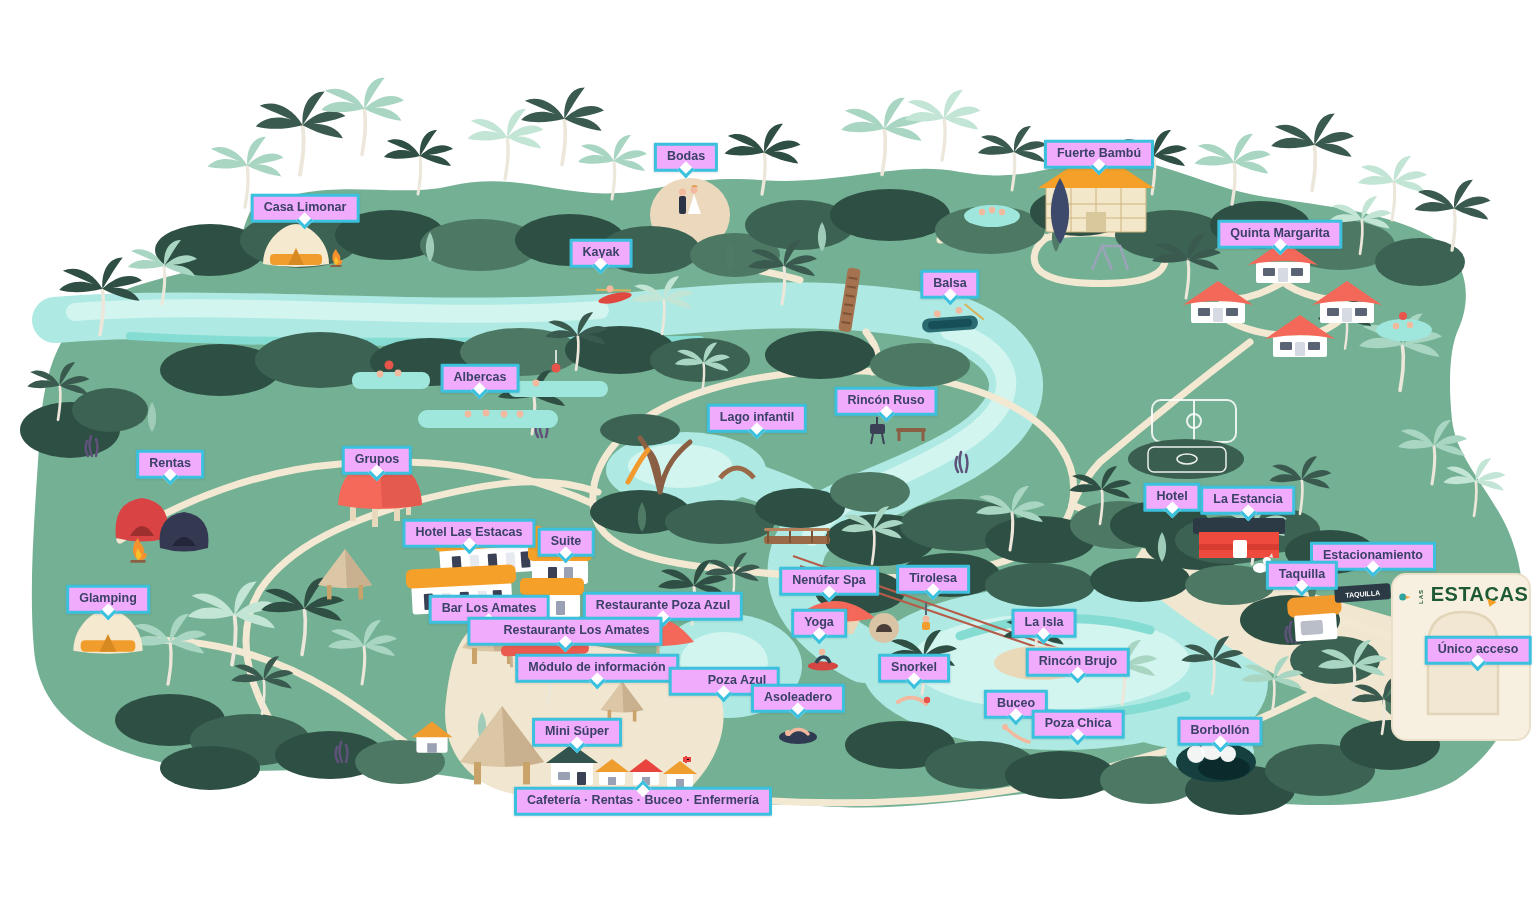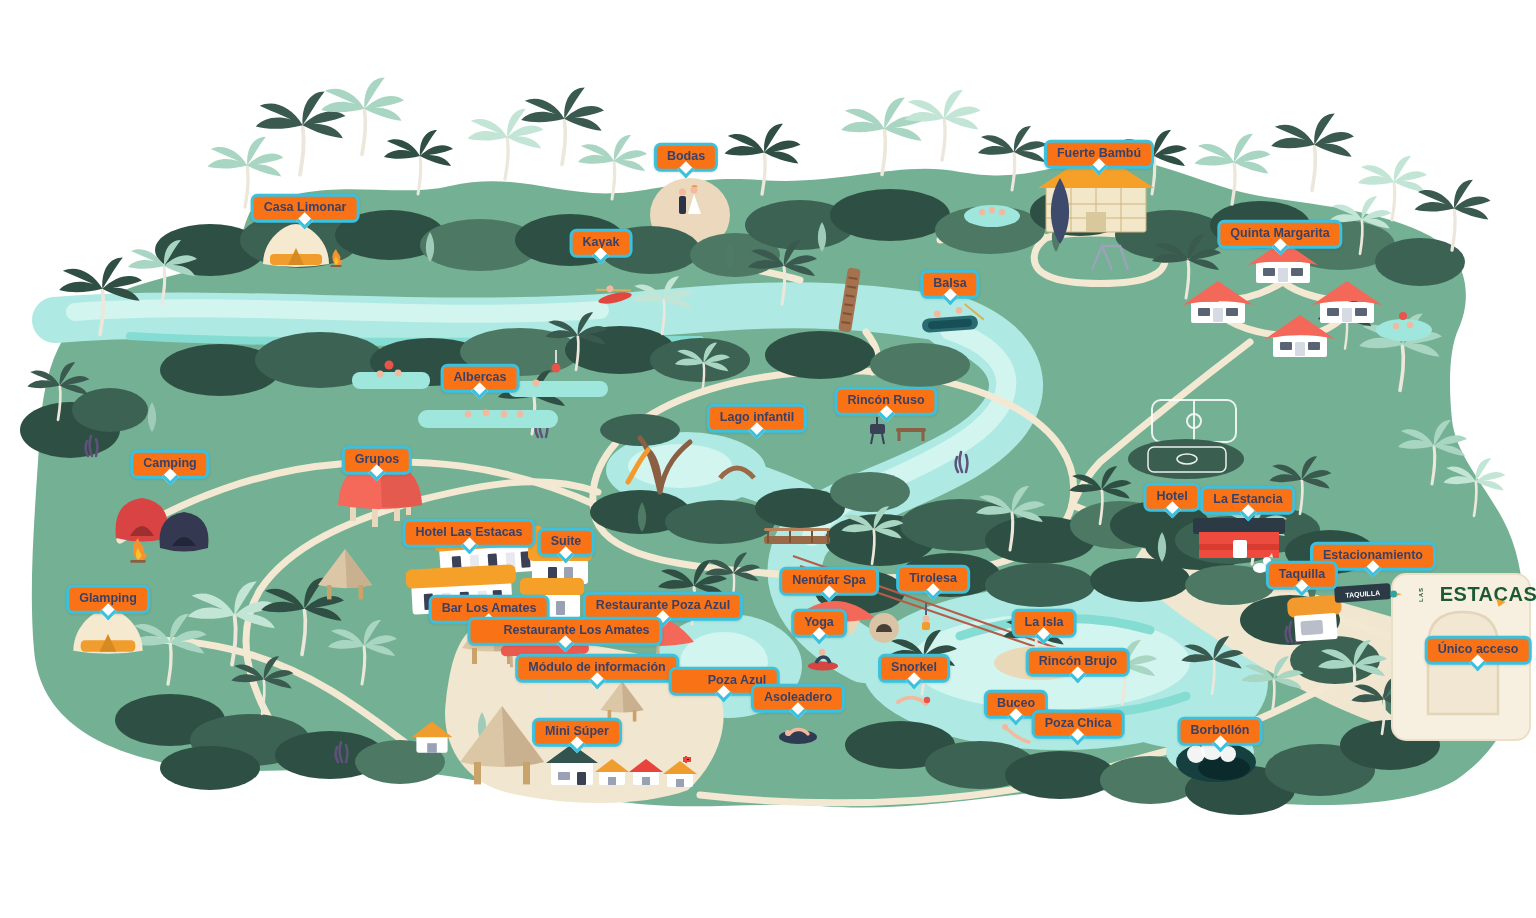--- a/index.html
+++ b/index.html
@@ -1,29 +1,29 @@
 <!DOCTYPE html>
 <html><head>
 <meta charset="utf-8">
 <style>
   html,body{margin:0;padding:0;background:#ffffff;}
   .stage{position:relative;width:1536px;height:918px;overflow:hidden;background:#ffffff;
          font-family:"Liberation Sans",sans-serif;}
   svg.scene{position:absolute;left:0;top:0;z-index:1;}
   #labels{position:absolute;left:0;top:0;width:100%;height:100%;z-index:5;}
-  .bubble{position:absolute;transform:translate(-50%,-50%);background:#f97316;
-          border:3px solid #3bc1de;border-radius:7px;padding:3px 10px 4px;
+  .bubble{position:absolute;transform:translate(-50%,-50%);background:#f0abfc;
+          border:3px solid #3bc1de;border-radius:1px;padding:3px 10px 4px;
           font:700 12.5px/1.25 "Liberation Sans",sans-serif;color:#3b4166;
           white-space:nowrap;box-shadow:0 1px 2px rgba(40,80,90,.12);}
   .bubble::after{content:"";position:absolute;left:50%;width:9px;height:9px;background:#fff;
           transform:translateX(-50%) rotate(45deg);}
   .tail-bottom::after{bottom:-7px;border-right:3px solid #3bc1de;border-bottom:3px solid #3bc1de;}
   .tail-top::after{top:-7px;border-left:3px solid #3bc1de;border-top:3px solid #3bc1de;}
   .logo{position:absolute;left:1463px;top:594px;transform:translate(-50%,-50%);
-        display:flex;align-items:center;gap:16px;z-index:4;}
+        display:flex;align-items:flex-end;gap:7px;z-index:4;}
   .logo-pre{font:700 6px/1 "Liberation Sans",sans-serif;color:#1d5a34;
         writing-mode:vertical-rl;transform:rotate(180deg);letter-spacing:1px;}
   .logo-txt{position:relative;font:800 20px/1 "Liberation Sans",sans-serif;color:#1d5a34;
         letter-spacing:.5px;}
   .logo-acc{position:absolute;left:56%;bottom:-3px;width:0;height:0;
         border-left:5px solid transparent;border-right:5px solid transparent;
         border-top:7px solid #f5a028;transform:rotate(20deg);}
 </style>
 </head>
 <body>
@@ -519,28 +519,28 @@
       <circle cx="1196" cy="754" r="9" fill="#ffffff" opacity="0.95"></circle>
       <circle cx="1212" cy="749" r="11" fill="#ffffff" opacity="0.95"></circle>
       <circle cx="1228" cy="754" r="8" fill="#ffffff" opacity="0.95"></circle>
     </g>
   </g>
 </svg>
 
 <div id="labels">
       <div class="bubble tail-bottom" style="left: 305px; top: 208px;">Casa Limonar</div>
       <div class="bubble tail-bottom" style="left: 686px; top: 157px;">Bodas</div>
-      <div class="bubble tail-bottom" style="left: 601px; top: 243px;">Kayak</div>
+      <div class="bubble tail-bottom" style="left: 601px; top: 253px;">Kayak</div>
       <div class="bubble tail-bottom" style="left: 1099px; top: 154px;">Fuerte Bambú</div>
       <div class="bubble tail-bottom" style="left: 1280px; top: 234px;">Quinta Margarita</div>
       <div class="bubble tail-bottom" style="left: 950px; top: 284px;">Balsa</div>
       <div class="bubble tail-bottom" style="left: 480px; top: 378px;">Albercas</div>
       <div class="bubble tail-bottom" style="left: 757px; top: 418px;">Lago infantil</div>
       <div class="bubble tail-bottom" style="left: 886px; top: 401px;">Rincón Ruso</div>
-      <div class="bubble tail-bottom" style="left: 170px; top: 464px;">Camping</div>
+      <div class="bubble tail-bottom" style="left: 170px; top: 464px;">Rentas</div>
       <div class="bubble tail-bottom" style="left: 377px; top: 460px;">Grupos</div>
       <div class="bubble tail-bottom" style="left: 1172px; top: 497px;">Hotel</div>
       <div class="bubble tail-bottom" style="left: 1248px; top: 500px;">La Estancia</div>
       <div class="bubble tail-bottom" style="left: 469px; top: 533px;">Hotel Las Estacas</div>
       <div class="bubble tail-bottom" style="left: 566px; top: 542px;">Suite</div>
       <div class="bubble tail-bottom" style="left: 1373px; top: 556px;">Estacionamiento</div>
       <div class="bubble tail-bottom" style="left: 1302px; top: 575px;">Taquilla</div>
       <div class="bubble tail-bottom" style="left: 108px; top: 599px;">Glamping</div>
       <div class="bubble tail-bottom" style="left: 489px; top: 609px; text-align: right;">Bar Los Amates</div>
       <div class="bubble tail-bottom" style="left: 663px; top: 606px;">Restaurante Poza Azul</div>
@@ -552,20 +552,21 @@
       <div class="bubble tail-bottom" style="left: 597px; top: 668px;">Módulo de información</div>
       <div class="bubble tail-bottom" style="left: 724px; top: 681px; padding-left: 36px;">Poza Azul</div>
       <div class="bubble tail-bottom" style="left: 914px; top: 668px;">Snorkel</div>
       <div class="bubble tail-bottom" style="left: 1078px; top: 662px;">Rincón Brujo</div>
       <div class="bubble tail-bottom" style="left: 1478px; top: 650px;">Único acceso</div>
       <div class="bubble tail-bottom" style="left: 798px; top: 698px;">Asoleadero</div>
       <div class="bubble tail-bottom" style="left: 1016px; top: 704px;">Buceo</div>
       <div class="bubble tail-bottom" style="left: 577px; top: 732px;">Mini Súper</div>
       <div class="bubble tail-bottom" style="left: 1078px; top: 724px;">Poza Chica</div>
       <div class="bubble tail-bottom" style="left: 1220px; top: 731px;">Borbollón</div>
+      <div class="bubble tail-top" style="left: 643px; top: 801px;">Cafetería · Rentas · Buceo · Enfermería</div>
     </div>
 
 <div class="logo">
   <svg width="13" height="13" viewBox="0 0 13 13">
     <circle cx="5" cy="6" r="3.5" fill="#2fa3a0"></circle>
     <path d="M8,5 L13,6 L8,8 Z" fill="#f5a028"></path>
   </svg>
   <span class="logo-pre">LAS</span>
   <span class="logo-txt"><span>ESTACAS</span><span class="logo-acc"></span></span>
 </div>

